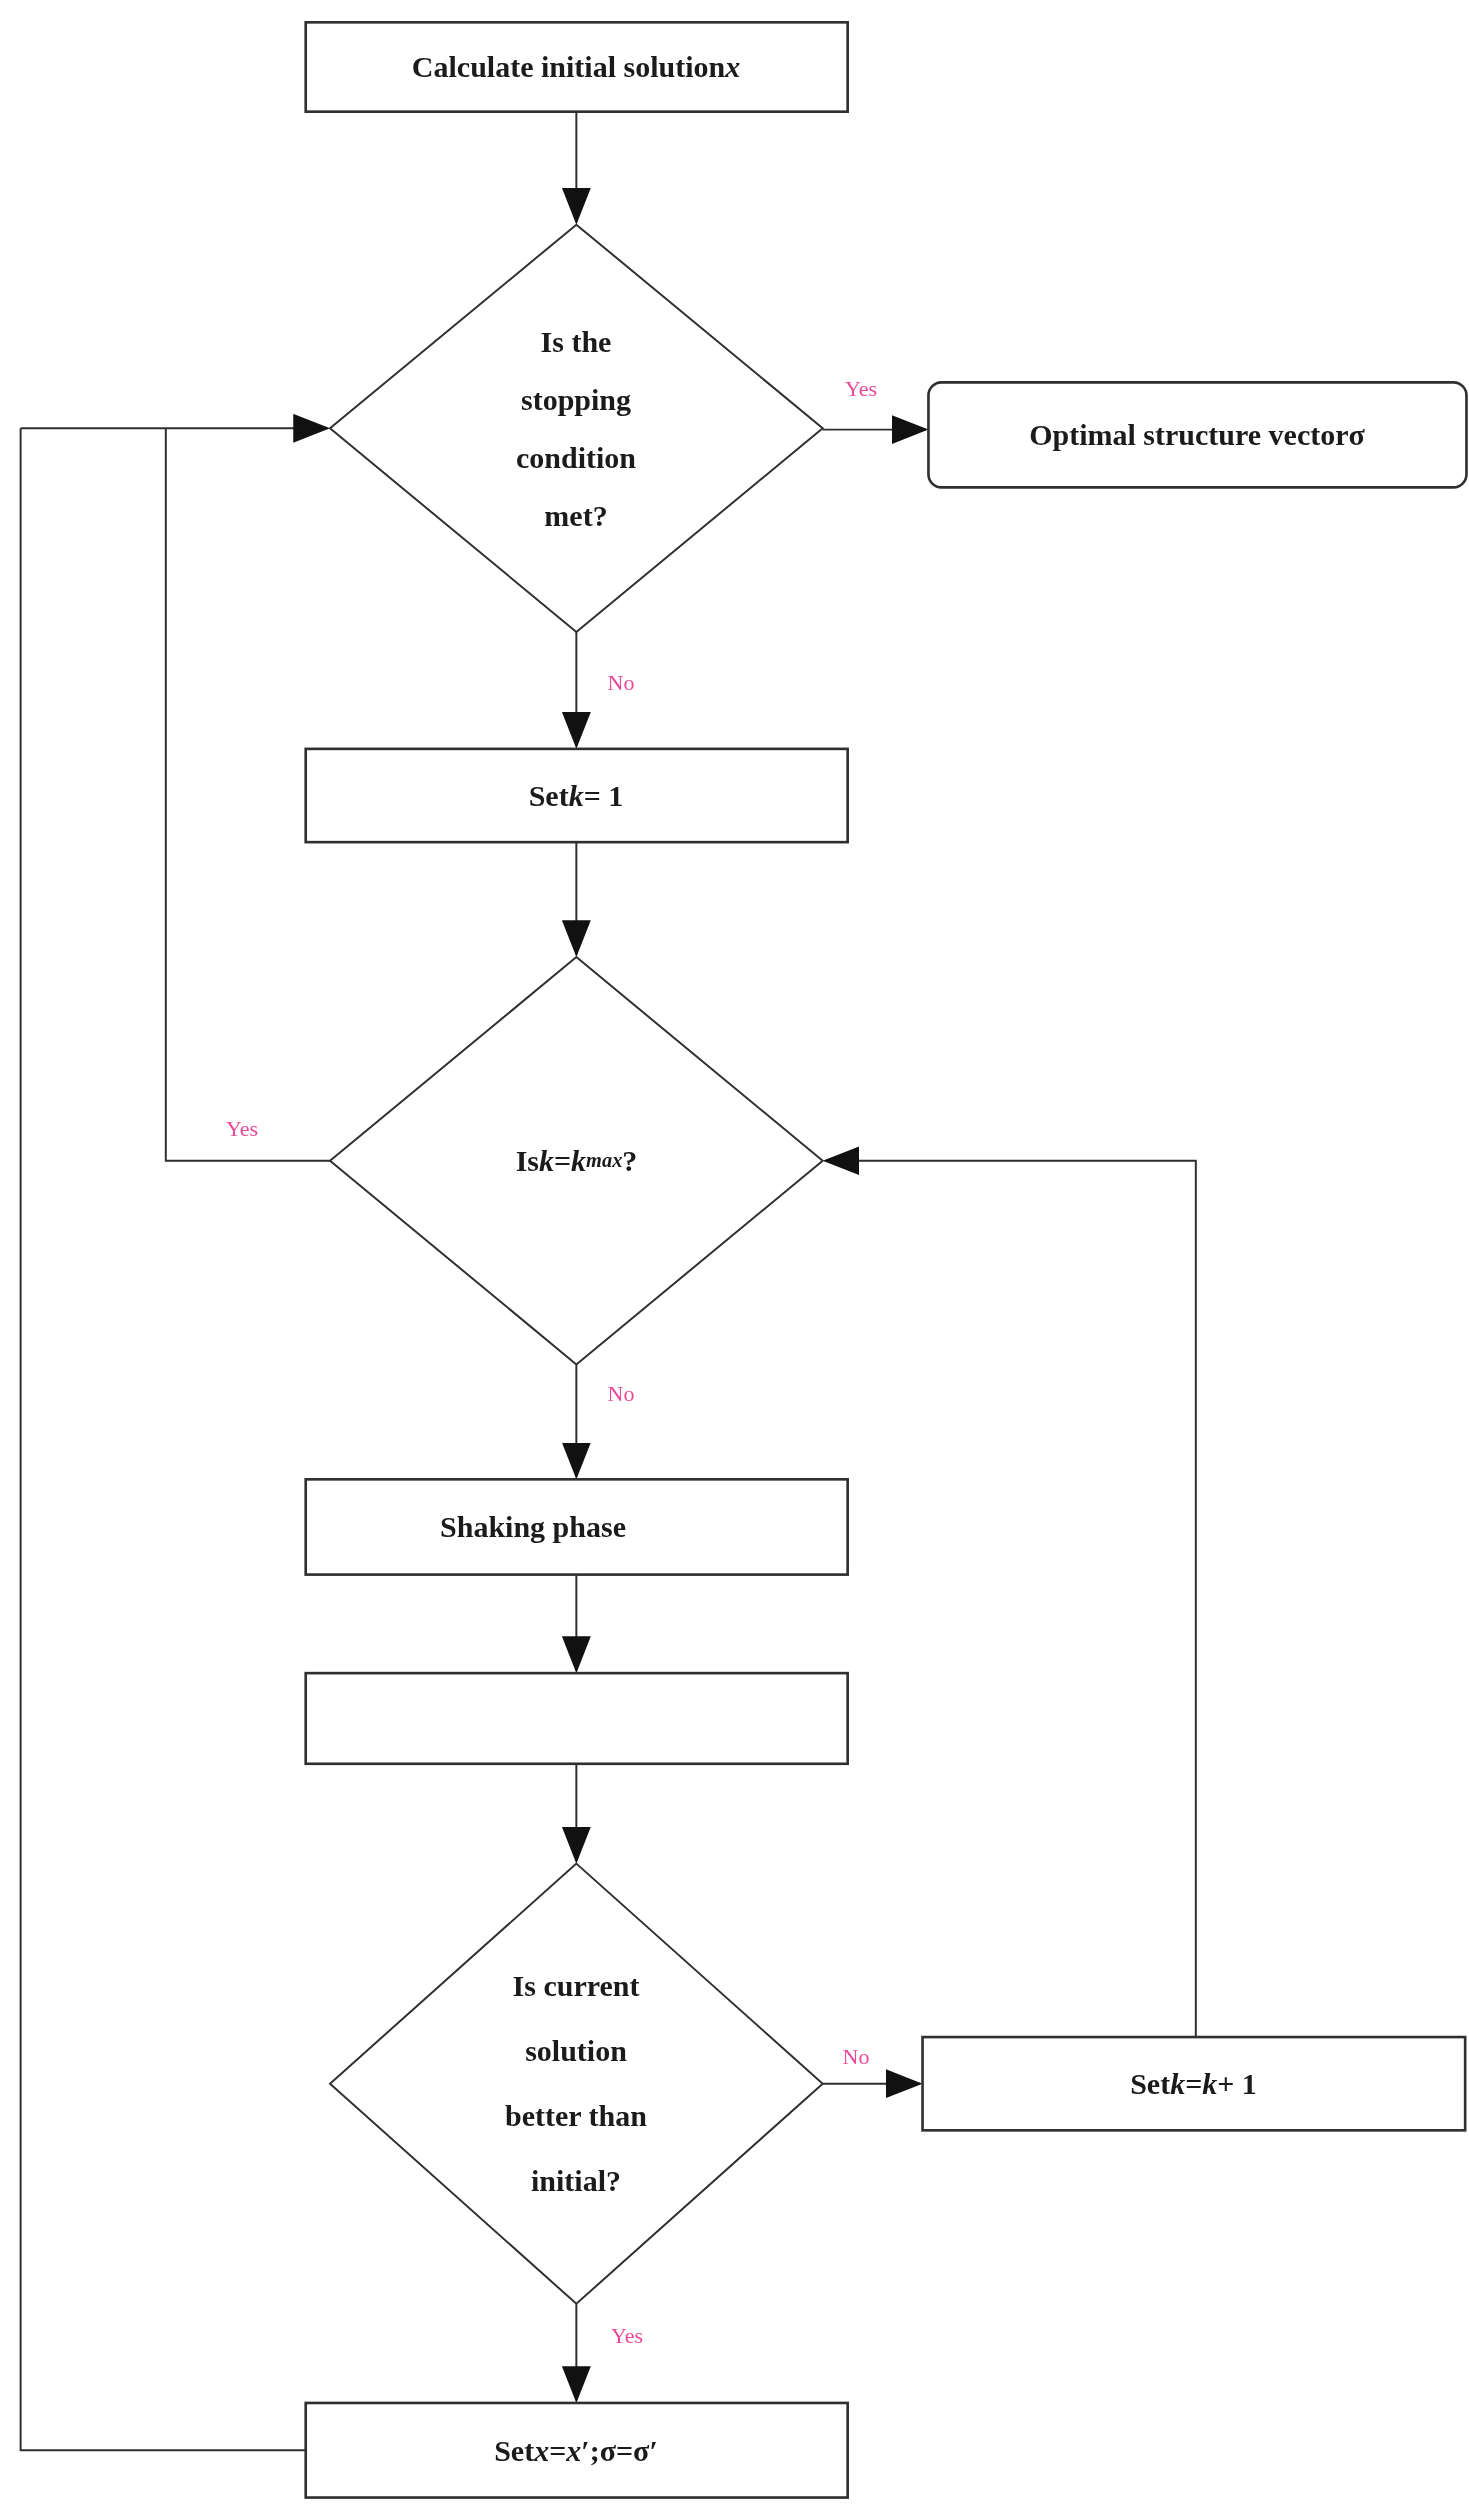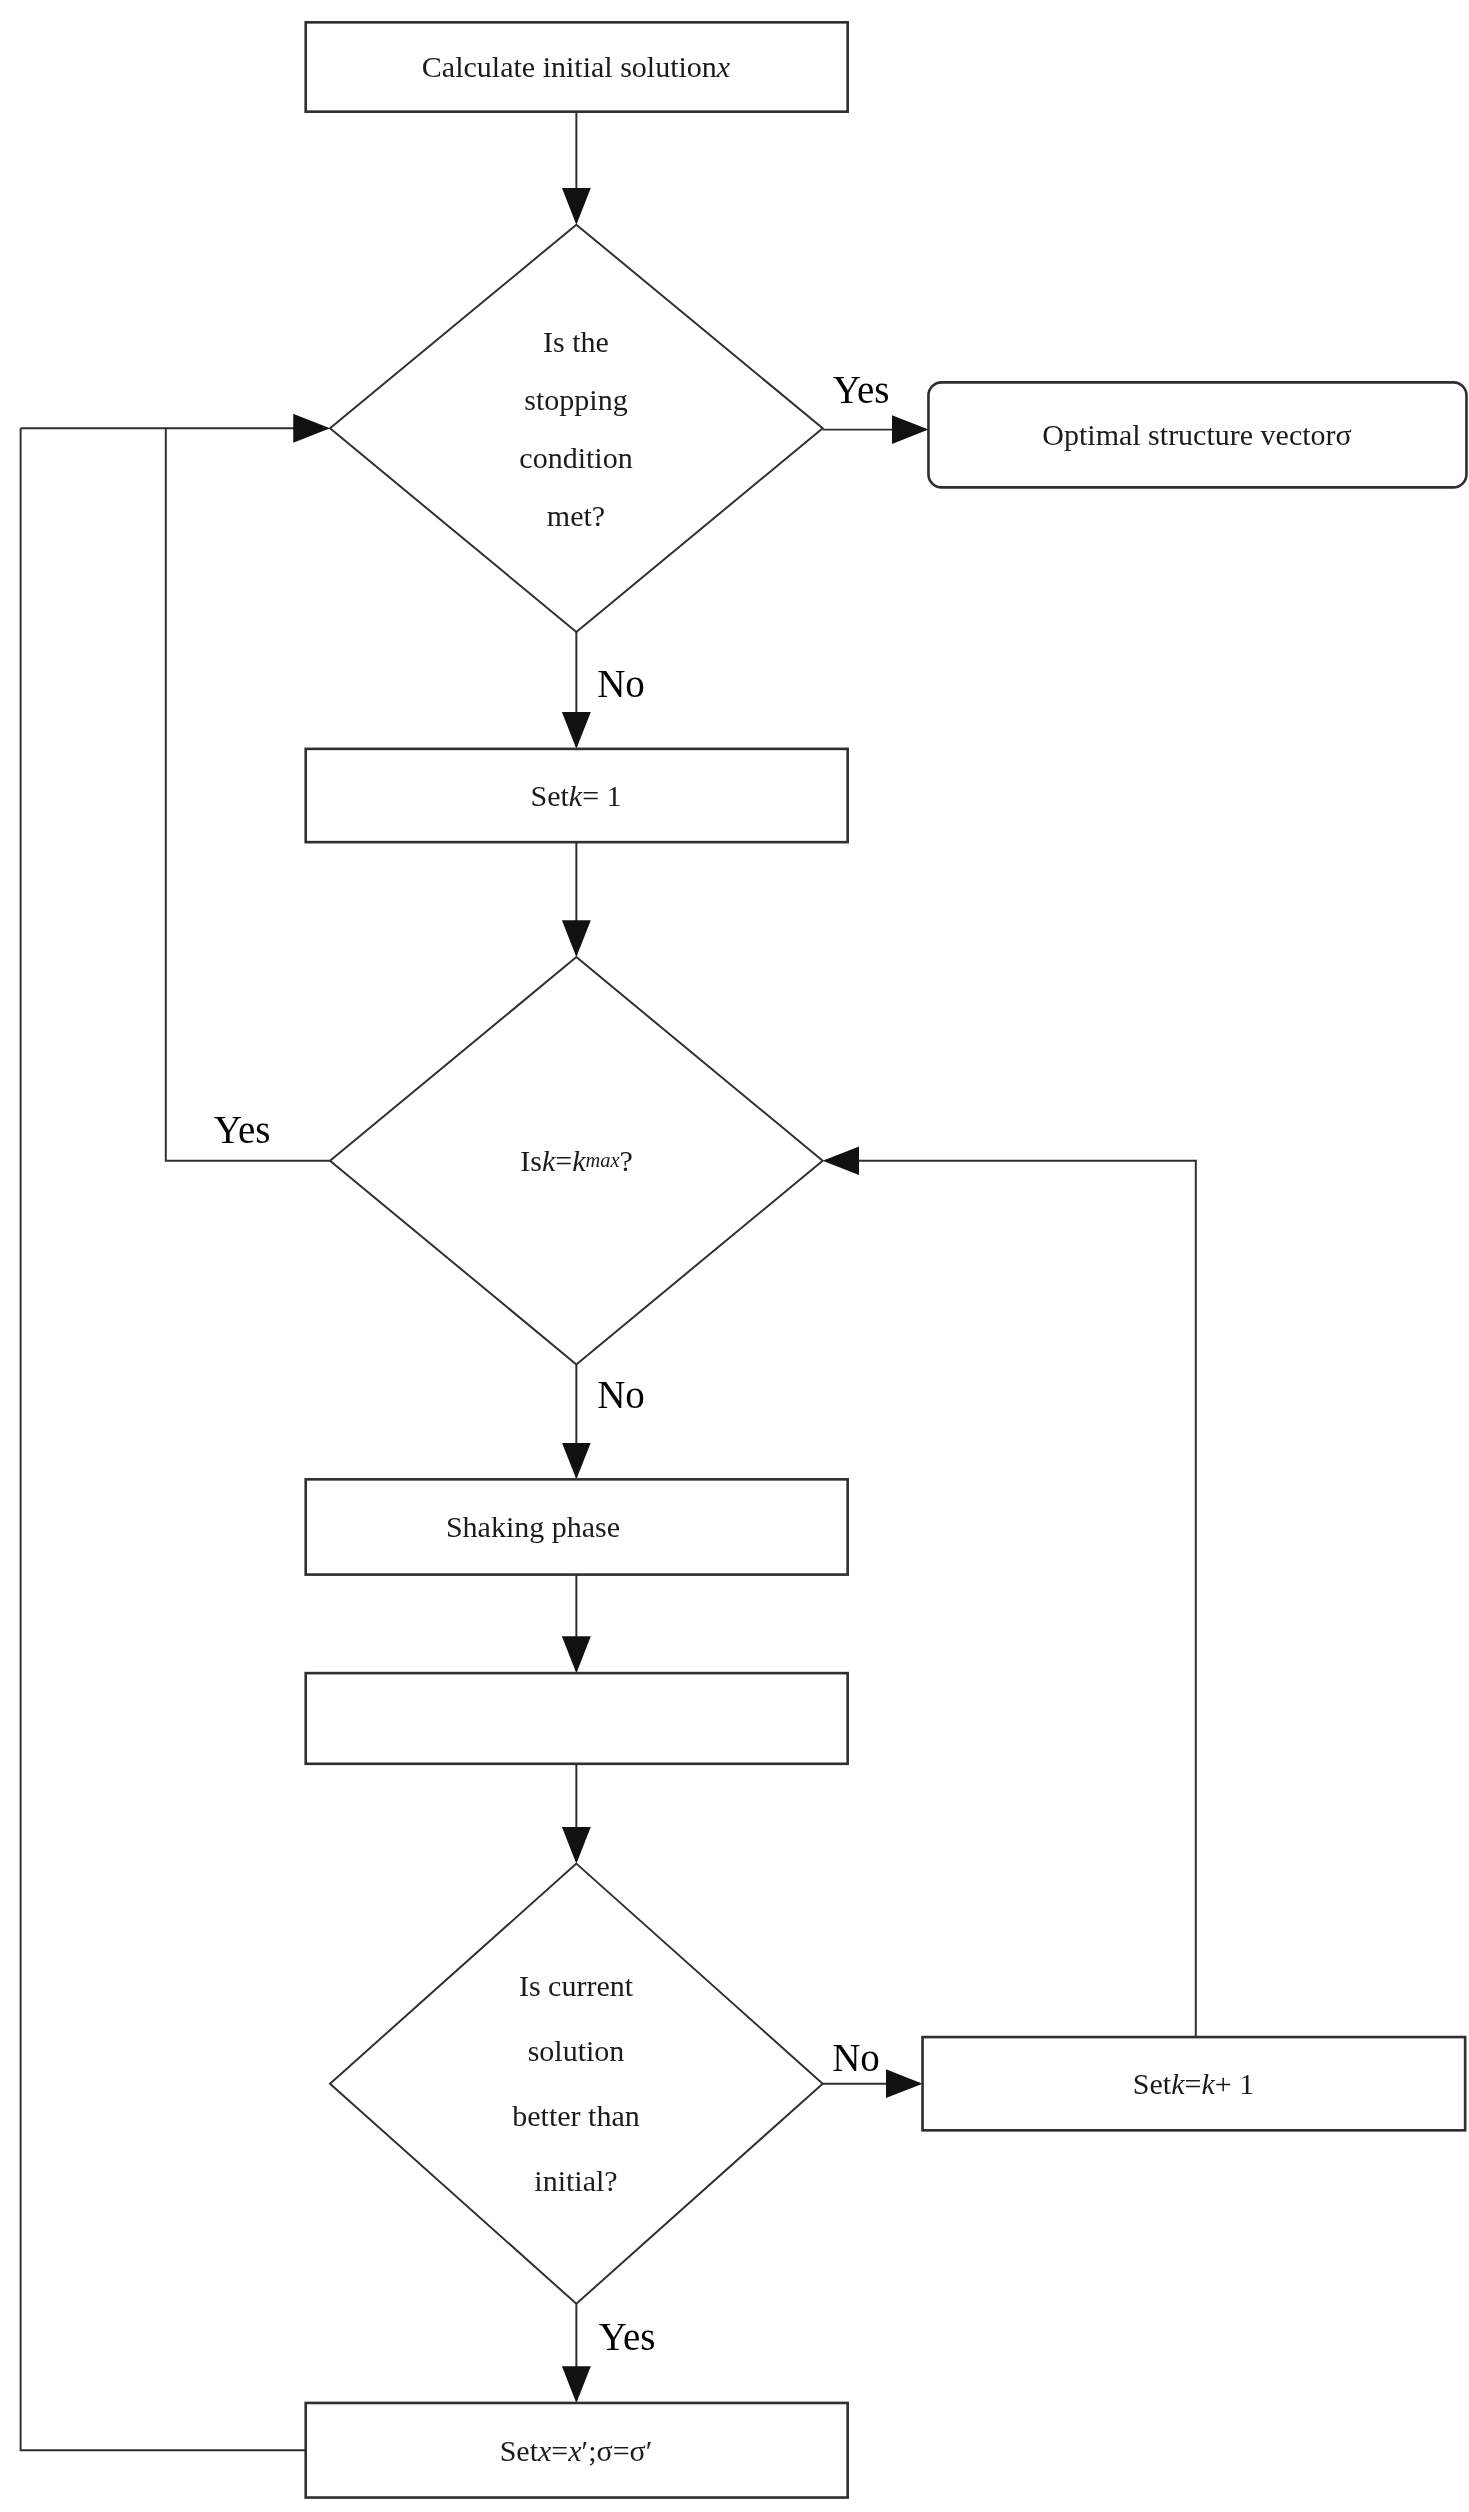--- a/index.html
+++ b/index.html
@@ -12,27 +12,28 @@
   }
   #wires{position:absolute;left:0;top:0;width:1470px;height:2512px;}
   .txt{
     position:absolute;
     display:flex;align-items:center;justify-content:center;
     text-align:center;
     font-size:30px;
     line-height:1.25;
     color:#1b1b1b;
     white-space:nowrap;
+    font-weight:bold;
   }
   .multiline{flex-direction:column;line-height:58px;}
   .lbl{
     position:absolute;
     transform:translate(-50%,-50%);
-    font-size:39px;
-    color:#000000;
+    font-size:22px;
+    color:#ec4899;
     white-space:nowrap;
   }
   .it{font-style:italic;}
   .sub{font-style:italic;font-size:0.68em;vertical-align:-0.25em;}
 </style>
 </head>
 <body>
 
 <div id="canvas">
 

